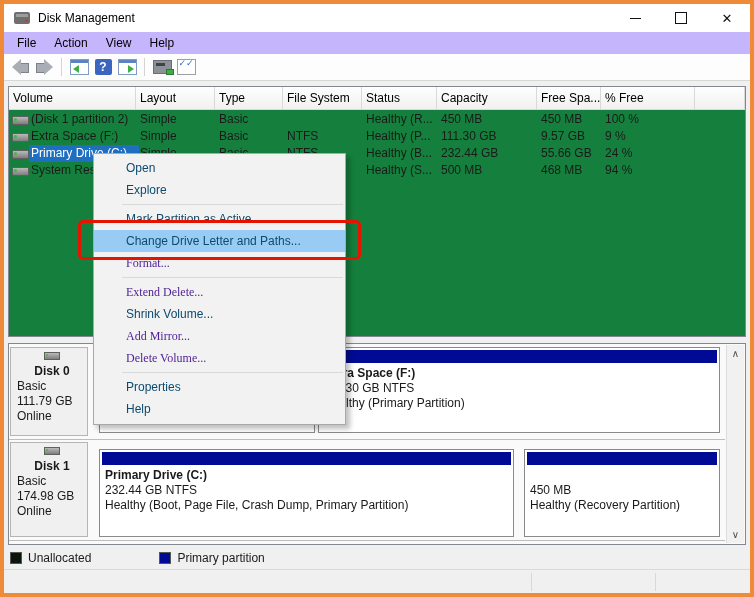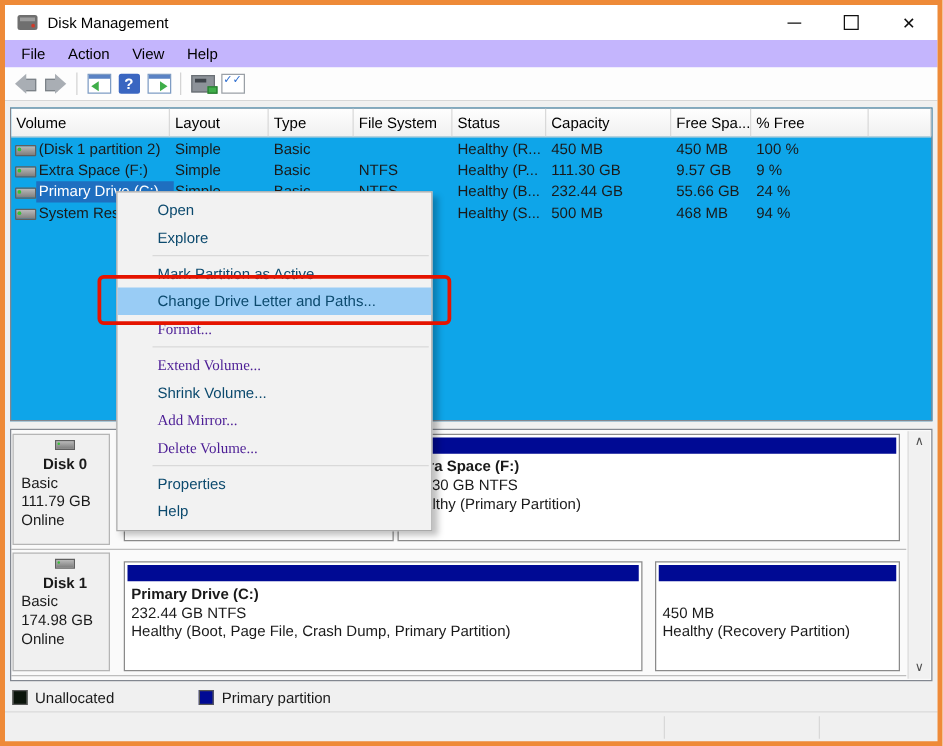--- a/index.html
+++ b/index.html
@@ -40,21 +40,21 @@
   .win-ico .tri-l{position:absolute;left:2px;top:5px;width:0;height:0;border-top:4px solid transparent;border-bottom:4px solid transparent;border-right:6px solid #3fae49;}
   .win-ico .tri-r{position:absolute;right:2px;top:5px;width:0;height:0;border-top:4px solid transparent;border-bottom:4px solid transparent;border-left:6px solid #3fae49;}
   .help-ico{width:17px;height:16px;background:#3a66c1;color:#fff;font-weight:bold;font-size:12px;display:flex;align-items:center;justify-content:center;border-radius:2px;}
   .pop-ico{width:17px;height:12px;background:#8d9299;border:1px solid #6a6f75;position:relative;}
   .pop-ico:before{content:"";position:absolute;left:2px;top:2px;width:9px;height:3px;background:#3e434a;}
   .pop-ico:after{content:"";position:absolute;right:-3px;bottom:-2px;width:6px;height:4px;background:#3fae49;border:1px solid #2a7a33;}
   .chk-ico{width:16px;height:14px;background:#fff;border:1px solid #9aa0a6;color:#2f6fd0;font-size:9px;line-height:6px;padding-left:1px;}
   
   .content-bg{position:absolute;left:4px;top:81px;width:746px;height:512px;background:#f0f0f0;}
   
-  .vpane{position:absolute;left:8px;top:86px;width:738px;height:251px;background:#0ea5e9;border:1px solid #828790;box-sizing:border-box;}
+  .vpane{position:absolute;left:8px;top:86px;width:738px;height:251px;background:#15803d;border:1px solid #828790;box-sizing:border-box;}
   .vhead{position:absolute;left:0;top:0;width:736px;height:22px;background:linear-gradient(#fefefe,#f1f1f1);border-bottom:1px solid #d9d9d9;}
   .hc{position:absolute;top:0;height:22px;line-height:22px;padding-left:4px;border-right:1px solid #d9d9d9;box-sizing:border-box;color:#000;white-space:nowrap;overflow:hidden;}
   .c0{left:0;width:127px;}
   .c1{left:127px;width:79px;}
   .c2{left:206px;width:68px;}
   .c3{left:274px;width:79px;}
   .c4{left:353px;width:75px;}
   .c5{left:428px;width:100px;}
   .c6{left:528px;width:64px;}
   .c7{left:592px;width:94px;}
@@ -309,21 +309,21 @@
 </div>
 
 <div class="ctxmenu">
   <div class="mi">Open</div>
   <div class="mi">Explore</div>
   <div class="msep"></div>
   <div class="mi">Mark Partition as Active</div>
   <div class="mi hl">Change Drive Letter and Paths...</div>
   <div class="mi disabled">Format...</div>
   <div class="msep"></div>
-  <div class="mi disabled">Extend Volume...</div>
+  <div class="mi disabled">Extend Delete...</div>
   <div class="mi">Shrink Volume...</div>
   <div class="mi disabled">Add Mirror...</div>
   <div class="mi disabled">Delete Volume...</div>
   <div class="msep"></div>
   <div class="mi">Properties</div>
   <div class="mi">Help</div>
 </div>
 
 <div class="redbox"></div>
 

